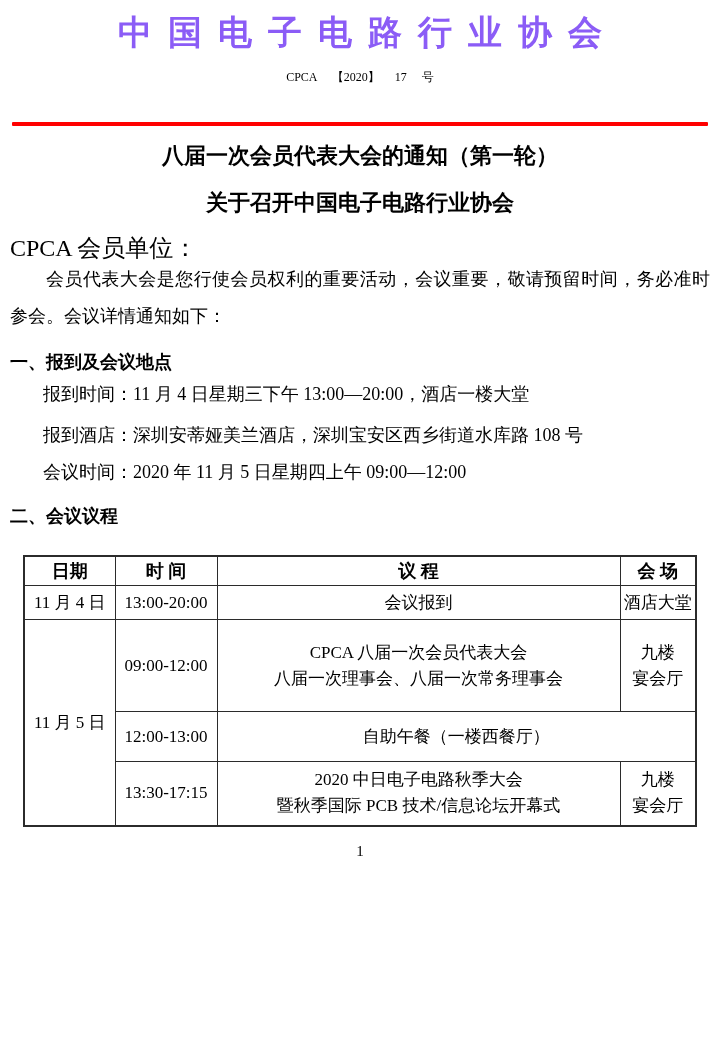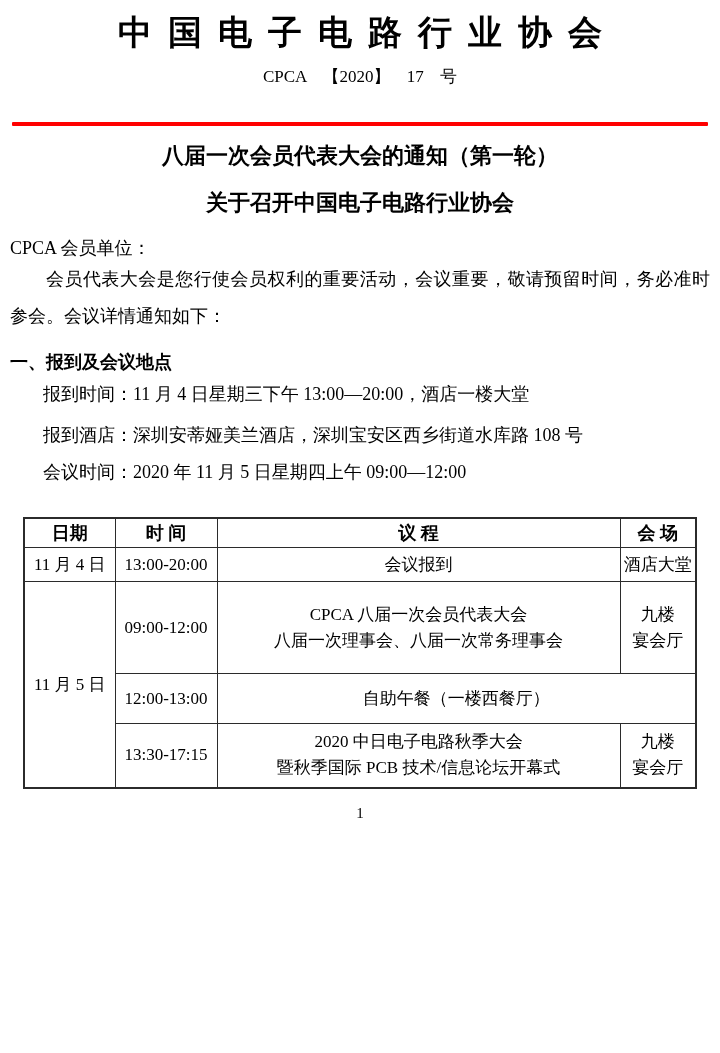--- a/index.html
+++ b/index.html
@@ -22,40 +22,40 @@
     font-weight: 700;
     font-size: 34px;
     line-height: 40px;
     letter-spacing: 0.47em;
     text-indent: 0.47em;
     white-space: nowrap;
   }
   .doc-number {
     margin-top: 14px;
     text-align: center;
-    font-size: 17px;
+    font-size: 12px;
     line-height: 22px;
     word-spacing: 12px;
   }
   .red-rule {
     margin: 34px 2px 0 2px;
     height: 4px;
     border-radius: 1px;
   }
   .doc-title {
     text-align: center;
     font-weight: 700;
     font-size: 22px;
     line-height: 30px;
   }
   .doc-title.line1 { margin-top: 17px; }
   .doc-title.line2 { margin-top: 15px; }
   .salutation {
     margin-top: 17px;
-    font-size: 18px;
+    font-size: 24px;
     line-height: 26px;
   }
   .body-para {
     font-size: 18px;
     line-height: 37px;
     text-align: justify;
     text-indent: 2em;
   }
   .body-para.first { margin-top: 3px; }
   .section-heading {
@@ -104,21 +104,21 @@
     text-align: center;
     font-size: 15px;
     line-height: 20px;
   }
 </style>
 </head>
 <body>
 
 <div class="page">
 
-  <div class="org-name" style="color:#000000;">中国电子电路行业协会</div>
+  <div class="org-name" style="color:#8b5cf6;">中国电子电路行业协会</div>
 
   <div class="doc-number">CPCA 【2020】 17 号</div>
 
   <div class="red-rule" style="background:#ff0000;"></div>
 
   <div class="doc-title line2">八届一次会员代表大会的通知（第一轮）</div>
   <div class="doc-title line1">关于召开中国电子电路行业协会</div>
 
   <div class="salutation">CPCA 会员单位：</div>
 
@@ -126,20 +126,21 @@
   <p class="body-para">会员代表大会是您行使会员权利的重要活动，会议重要，敬请预留时间，务必准时参会。会议详情通知如下：</p>
 
   <div class="section-heading one">一、报到及会议地点</div>
 
   <div class="detail-block">
     <div class="detail-line"><span>报到时间：</span><span>11 月 4 日星期三下午 13:00—20:00，酒店一楼大堂</span></div>
     <div class="detail-line gap"><span>报到酒店：</span><span>深圳安蒂娅美兰酒店，深圳宝安区西乡街道水库路 108 号</span></div>
     <div class="detail-line"><span>会议时间：</span><span>2020 年 11 月 5 日星期四上午 09:00—12:00</span></div>
   </div>
 
+  <div class="section-heading two">二、会议议程</div>
 
   <table class="agenda-table">
     <colgroup>
       <col style="width:91px">
       <col style="width:102px">
       <col style="width:403px">
       <col style="width:76px">
     </colgroup>
     <thead>
       <tr>

